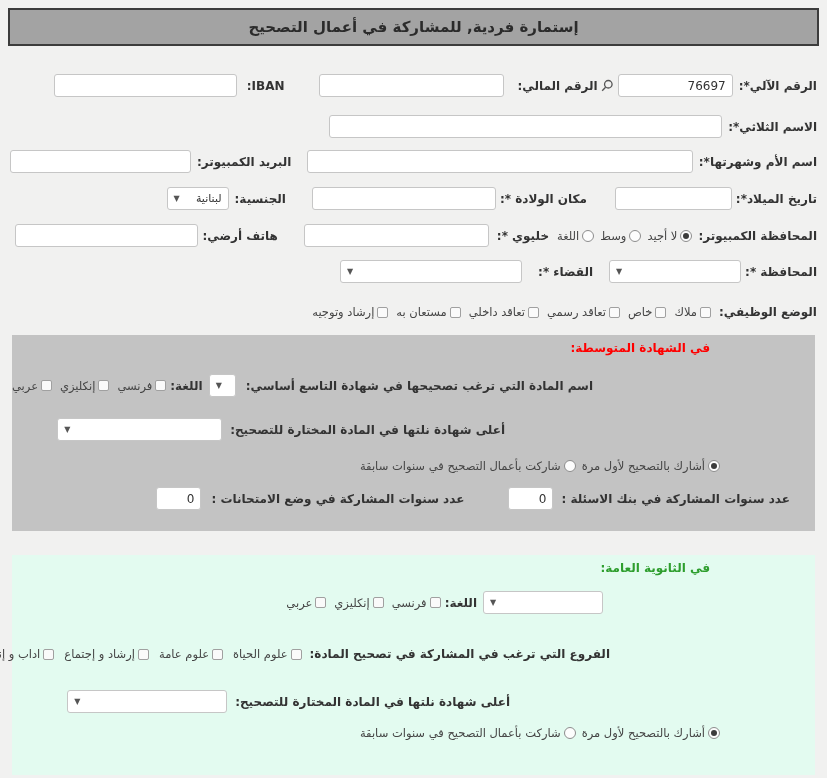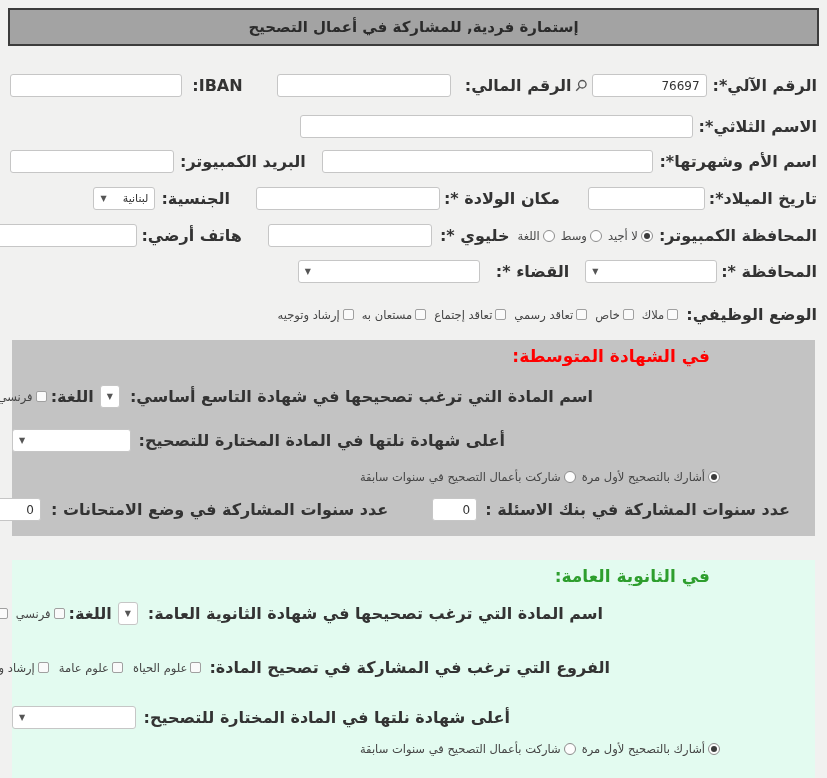--- a/index.html
+++ b/index.html
@@ -22,21 +22,21 @@
   .form-top { padding: 28px 10px 0 10px; }
   .row { display: flex; align-items: center; }
   .form-top .row1 { margin-bottom: 18px; }
   .form-top .row2 { margin-bottom: 12px; }
   .form-top .row3 { margin-bottom: 14px; }
   .form-top .row4 { margin-bottom: 14px; }
   .form-top .row5 { margin-bottom: 13px; }
   .form-top .row6 { margin-bottom: 22px; }
   .form-top .row7 { margin-bottom: 16px; }
 
-  .f-label { font-size: 16px; font-weight: bold; color: #333; white-space: nowrap; }
+  .f-label { font-size: 12px; font-weight: bold; color: #333; white-space: nowrap; }
   input.tx {
     height: 23px; border: 1px solid #c6c6c6; border-radius: 3px;
     background: #fff; font-size: 12px; color: #333; padding: 0 6px;
     font-family: inherit;
   }
   .w45  { width: 45px; }  .w62  { width: 62px; }  .w115 { width: 115px; }
   .w117 { width: 117px; } .w120 { width: 120px; } .w132 { width: 132px; }
   .w160 { width: 160px; } .w165 { width: 165px; } .w182 { width: 182px; }
   .w183 { width: 183px; } .w184 { width: 184px; } .w185 { width: 185px; }
   .w390 { width: 390px; } .w393 { width: 393px; }
@@ -63,21 +63,21 @@
   .ml2 { margin-left: 2px; } .ml4 { margin-left: 4px; } .ml6 { margin-left: 6px; }
   .ml8 { margin-left: 8px; } .ml10 { margin-left: 10px; } .ml14 { margin-left: 14px; }
   .ml16 { margin-left: 16px; } .ml26 { margin-left: 26px; }
   .ml28 { margin-left: 28px; } .ml34 { margin-left: 34px; } .ml44 { margin-left: 44px; }
 
   .search-icon { display: inline-flex; align-items: center; cursor: pointer; }
 
   .section { margin: 0 12px; }
   .section-gray  { background: #c3c3c3; height: 196px; padding-top: 6px; }
   .section-green { background: #e3fbf0; height: 220px; padding-top: 6px; margin-top: 24px; }
-  .sec-header { font-size: 17px; font-weight: bold; padding-right: 105px; }
+  .sec-header { font-size: 12px; font-weight: bold; padding-right: 105px; }
   .section-gray  .sec-header { color: #ff0000; }
   .section-green .sec-header { color: #2e9e2e; }
 
   .g-subject  { padding-right: 222px; margin-top: 19px; }
   .g-degree   { padding-right: 310px; margin-top: 21px; }
   .g-part     { padding-right: 95px;  margin-top: 18px; }
   .g-years    { padding-right: 25px;  margin-top: 14px; }
 
   .s-subject  { padding-right: 212px; margin-top: 16px; }
   .s-branches { padding-right: 205px; margin-top: 33px; }
@@ -177,21 +177,21 @@
       <label class="opt ml8">
         <span class="cb"></span>
         <span>خاص</span>
       </label>
       <label class="opt ml8">
         <span class="cb"></span>
         <span>تعاقد رسمي</span>
       </label>
       <label class="opt ml8">
         <span class="cb"></span>
-        <span>تعاقد إجتماع</span>
+        <span>تعاقد داخلي</span>
       </label>
       <label class="opt ml8">
         <span class="cb"></span>
         <span>مستعان به</span>
       </label>
       <label class="opt">
         <span class="cb"></span>
         <span>إرشاد وتوجيه</span>
       </label>
     </span>
@@ -248,21 +248,20 @@
     <input type="text" class="tx w45 ml44" value="0" style="">
     <label class="f-label ml10">عدد سنوات المشاركة في وضع الامتحانات :</label>
     <input type="text" class="tx w45" value="0" style="">
   </div>
 </div>
 
 <div class="section section-green">
   <div class="sec-header">في الثانوية العامة:</div>
 
   <div class="row s-subject">
-    <label class="f-label ml10">اسم المادة التي ترغب تصحيحها في شهادة الثانوية العامة:</label>
     <div class="select w120 ml6">
       <span></span>
       <span class="arrow">▼</span>
     </div>
     <label class="f-label ml4">اللغة:</label>
     <span class="opt-group">
       <label class="opt ml8">
         <span class="cb"></span>
         <span>فرنسي</span>
       </label>

